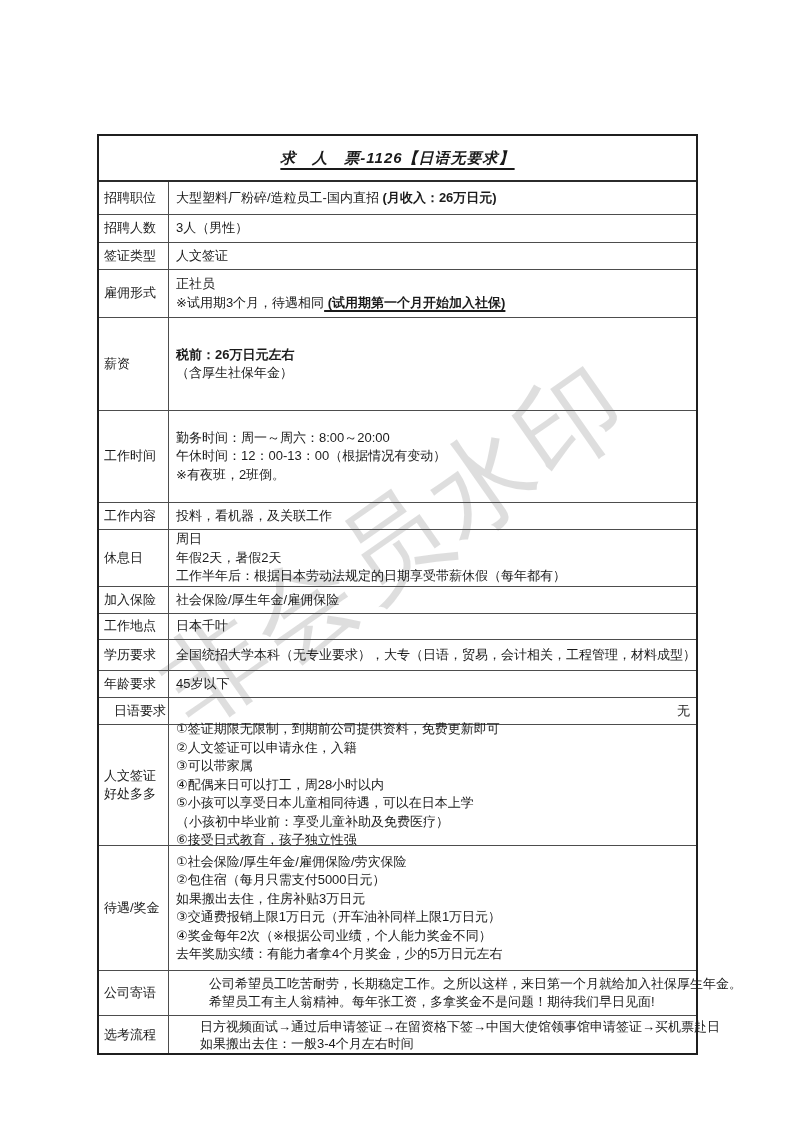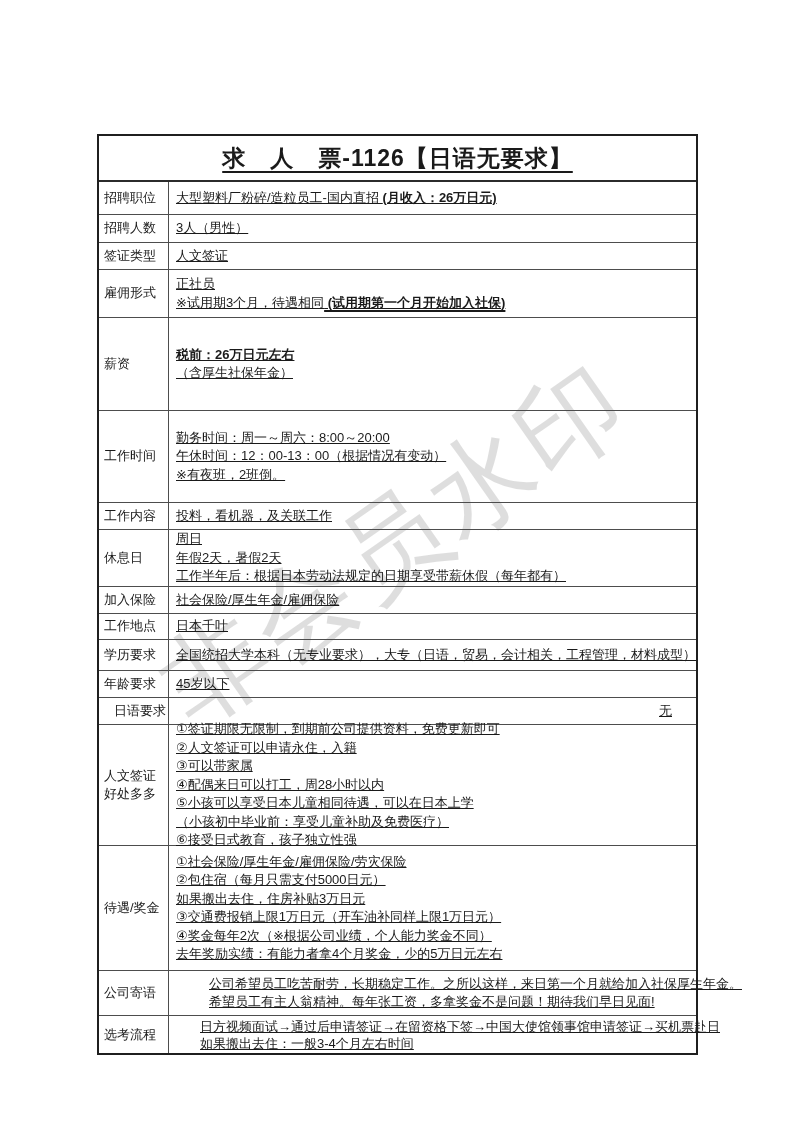--- a/index.html
+++ b/index.html
@@ -31,27 +31,28 @@
     z-index:1;
     background:transparent;
     box-sizing:border-box;
   }
   .title-row{
     height:44px;
     display:flex;align-items:center;justify-content:center;
     border-bottom:2px solid #2b2b2b;
   }
   .title{
-    font-size:23px;
+    font-size:15px;
     font-weight:bold;
     letter-spacing:1px;
     text-decoration:underline;
     text-decoration-thickness:2px;
     text-underline-offset:5px;
     white-space:nowrap;
+    font-style:italic;
   }
   .row{
     display:flex;
     border-top:1px solid #4d4d4d;
     box-sizing:border-box;
   }
   .row:first-child{border-top:none;}
   .cell{
     display:flex;flex-direction:column;justify-content:center;
     box-sizing:border-box;
@@ -61,22 +62,21 @@
   .cell.label{
     width:70px;
     flex:0 0 70px;
     border-right:1px solid #4d4d4d;
     padding-left:5px;
     padding-right:2px;
   }
   .cell.value{
     flex:1 1 auto;
     padding-left:7px;
-    padding-right:24px;
-    text-decoration:underline;
+    padding-right:6px;
   }
   .line{white-space:nowrap;}
   .b{font-weight:bold;}
   .u{text-decoration:underline;text-decoration-thickness:1.5px;text-underline-offset:3px;}
   
   #table-body .row:nth-child(1){height:32px;}
   #table-body .row:nth-child(2){height:28px;}
   #table-body .row:nth-child(3){height:27px;}
   #table-body .row:nth-child(4){height:48px;}
   #table-body .row:nth-child(5){height:93px;}

